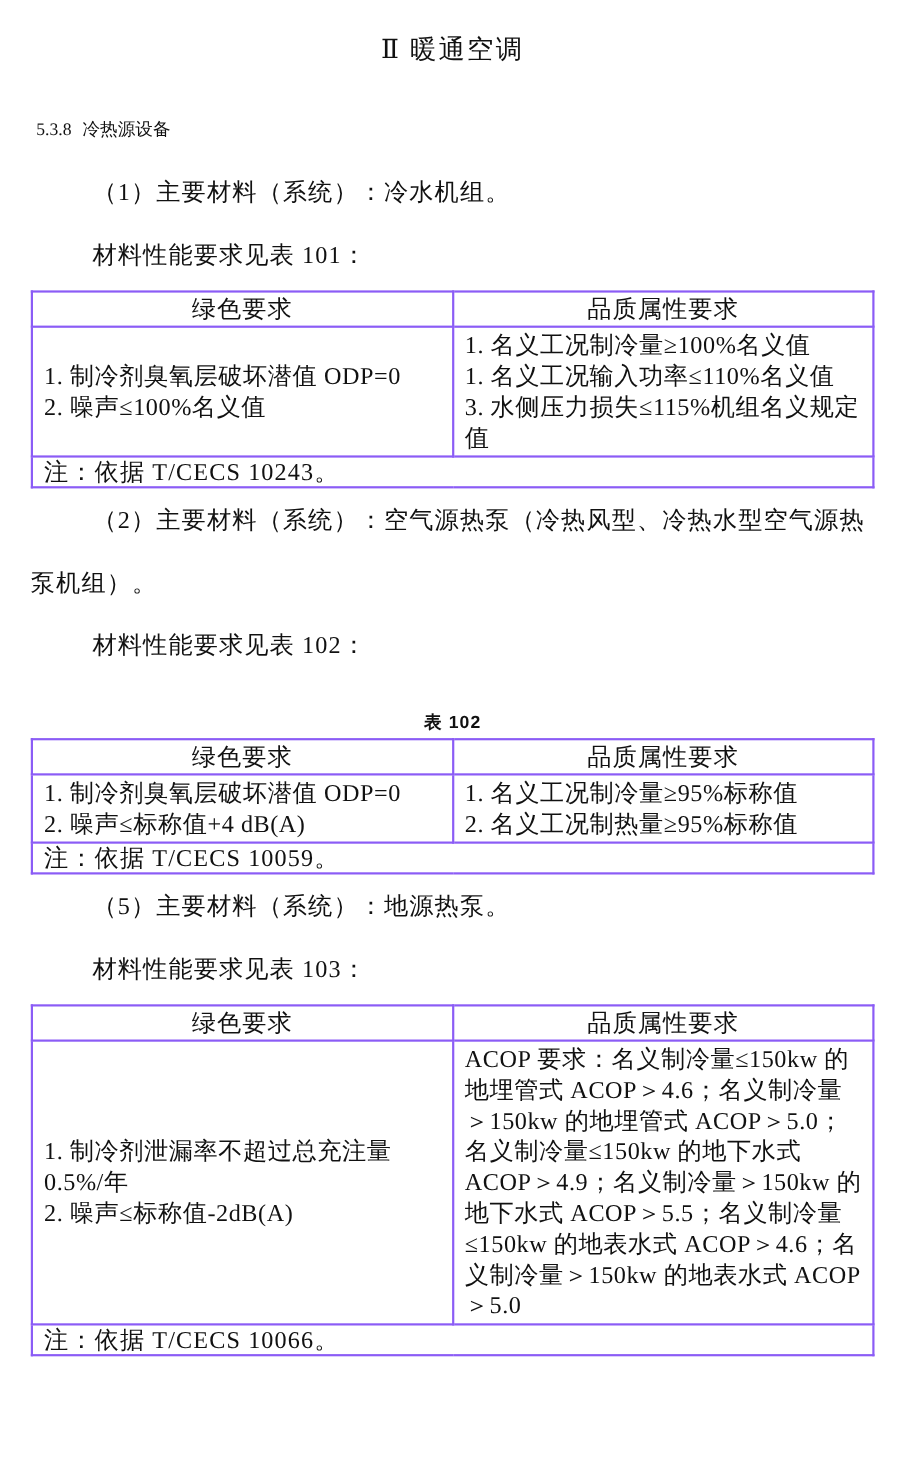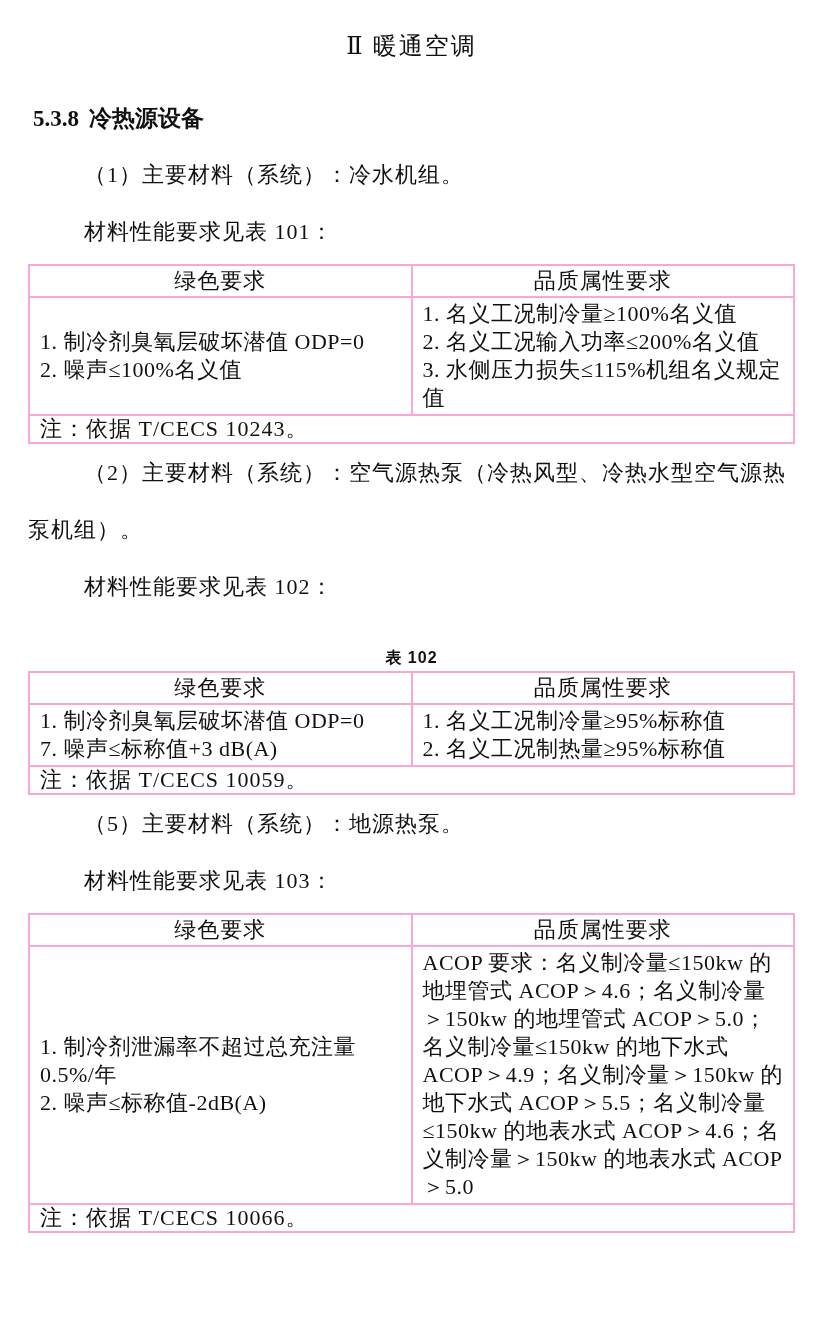--- a/index.html
+++ b/index.html
@@ -23,23 +23,23 @@
   .doc-title {
     margin: 0;
     font-size: 24px;
     line-height: 32px;
     font-weight: 500;
     text-align: center;
     letter-spacing: 2px;
   }
   .sec-heading {
     margin: 42px 0 0 5px;
-    font-size: 23px;
+    font-size: 16px;
     line-height: 30px;
-    font-weight: 700;
+    font-weight: 400;
   }
   .sec-heading .sec-num { margin-right: 10px; }
   .para {
     margin: 0;
     font-size: 22px;
     line-height: 57px;
     text-indent: 2.55em;
     letter-spacing: 1px;
   }
   .para-first { margin-top: 12px; }
@@ -54,21 +54,21 @@
   }
   table.req-table {
     margin-top: 4px;
     width: 100%;
     border-collapse: collapse;
     table-layout: fixed;
     font-size: 22px;
   }
   table.req-table th,
   table.req-table td {
-    border: 2px solid #f9a8d4;
+    border: 2px solid #8b5cf6;
   }
   table.req-table th {
     width: 50%;
     font-weight: 500;
     text-align: center;
     padding: 2px 4px;
     line-height: 26px;
     letter-spacing: 1px;
   }
   table.req-table td.req-cell {
@@ -106,21 +106,21 @@
       </tr>
     </thead>
     <tbody>
       <tr>
         <td class="req-cell">
           <div class="cell-line">1. 制冷剂臭氧层破坏潜值 ODP=0</div>
           <div class="cell-line">2. 噪声≤100%名义值</div>
         </td>
         <td class="req-cell">
           <div class="cell-line">1. 名义工况制冷量≥100%名义值</div>
-          <div class="cell-line">2. 名义工况输入功率≤200%名义值</div>
+          <div class="cell-line">1. 名义工况输入功率≤110%名义值</div>
           <div class="cell-line">3. 水侧压力损失≤115%机组名义规定值</div>
         </td>
       </tr>
       <tr>
         <td class="note-cell" colspan="2">注：依据 T/CECS 10243。</td>
       </tr>
     </tbody>
   </table>
 
   <p class="para">（2）主要材料（系统）：空气源热泵（冷热风型、冷热水型空气源热泵机组）。</p>
@@ -132,21 +132,21 @@
     <thead>
       <tr>
         <th>绿色要求</th>
         <th>品质属性要求</th>
       </tr>
     </thead>
     <tbody>
       <tr>
         <td class="req-cell">
           <div class="cell-line">1. 制冷剂臭氧层破坏潜值 ODP=0</div>
-          <div class="cell-line">7. 噪声≤标称值+3 dB(A)</div>
+          <div class="cell-line">2. 噪声≤标称值+4 dB(A)</div>
         </td>
         <td class="req-cell">
           <div class="cell-line">1. 名义工况制冷量≥95%标称值</div>
           <div class="cell-line">2. 名义工况制热量≥95%标称值</div>
         </td>
       </tr>
       <tr>
         <td class="note-cell" colspan="2">注：依据 T/CECS 10059。</td>
       </tr>
     </tbody>

